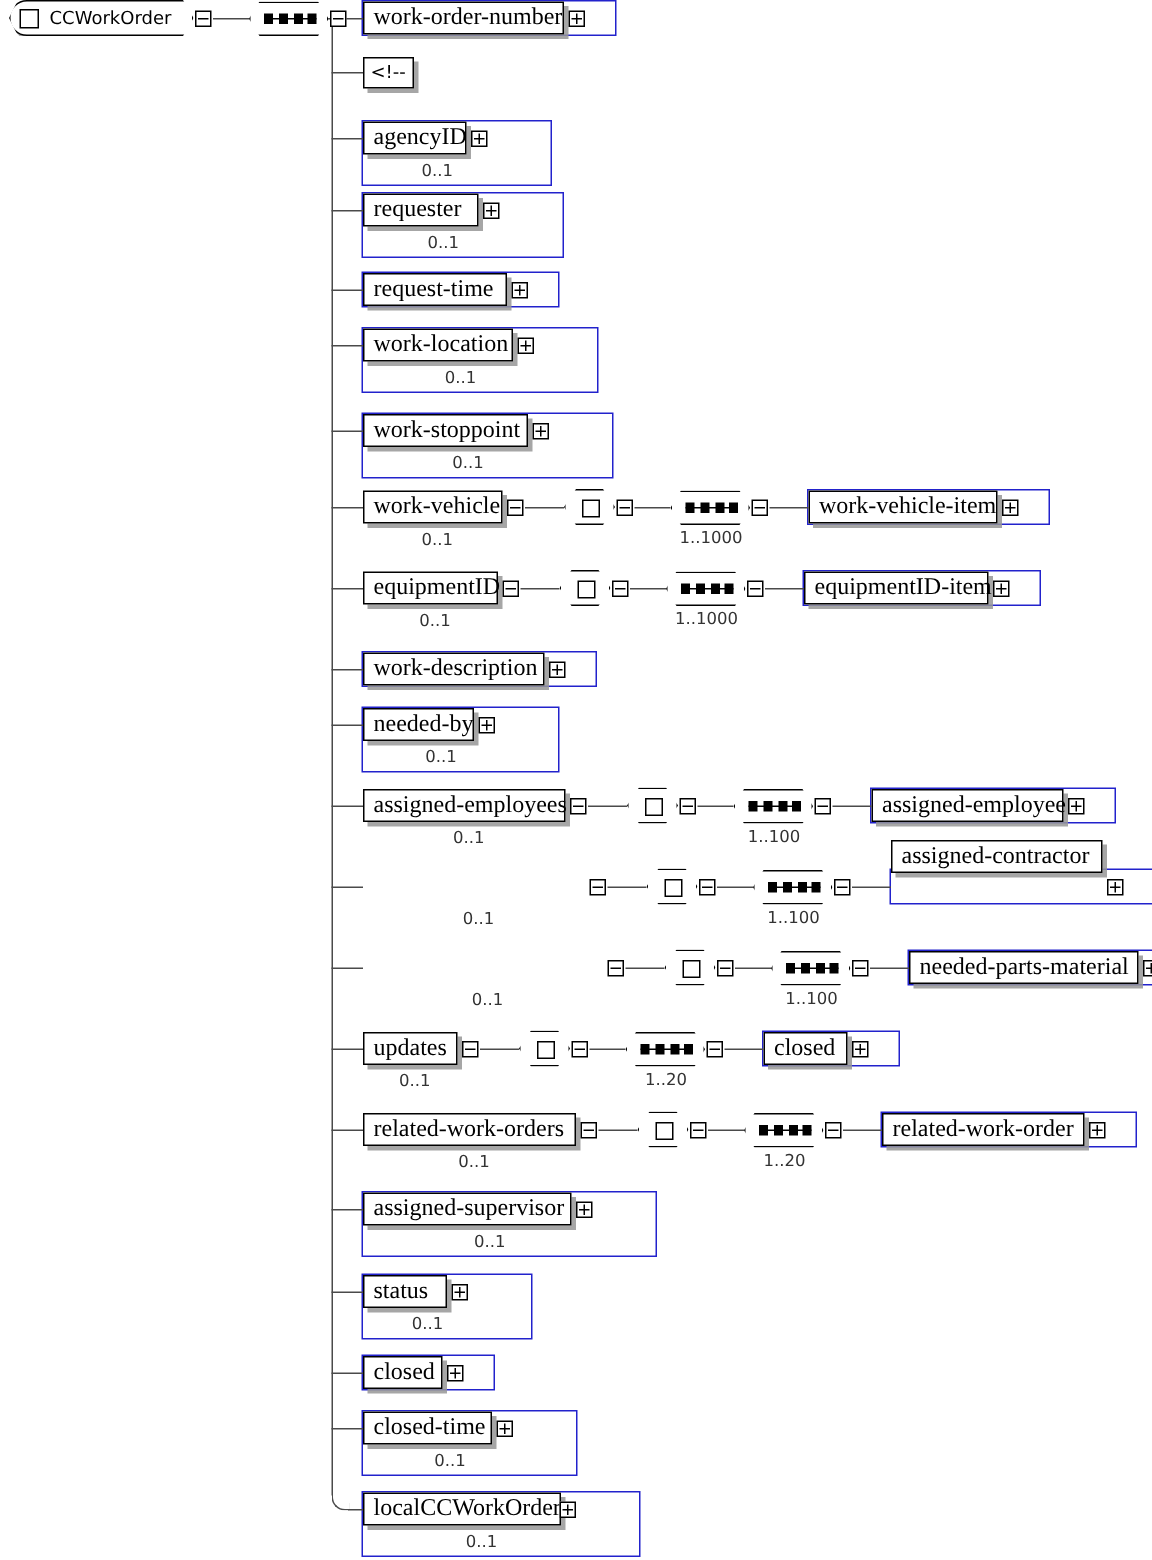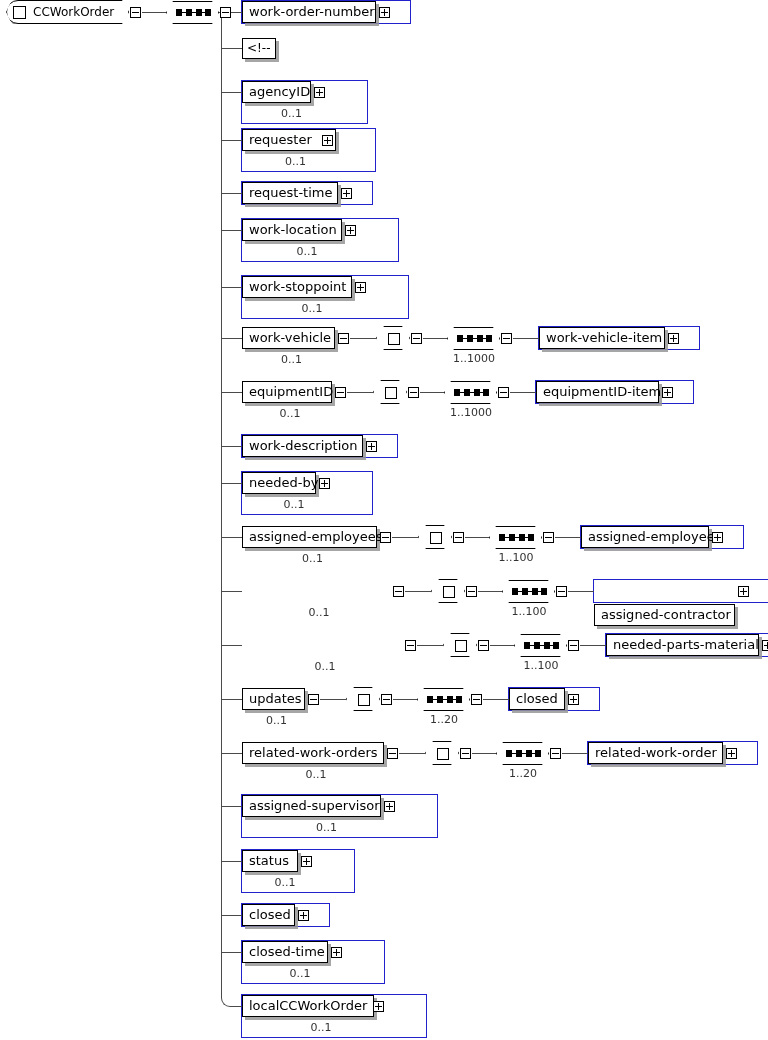--- a/index.html
+++ b/index.html
@@ -19,26 +19,27 @@
   }
 
   
   .labelbox{
     position:absolute;
     border:1px solid #000000;
     background:#ffffff;
     box-sizing:border-box;
     height:22px;
     line-height:20px;
-    font-size:13px;
+    font-size:16px;
     color:#000000;
     padding:0 6px;
     white-space:nowrap;
     box-shadow:3px 3px 0 0 rgba(150,150,150,0.85);
     z-index:3;
+    font-family:Liberation Serif, serif;
   }
 
   
   .card{
     position:absolute;
     font-size:11px;
     color:#333333;
     white-space:nowrap;
     text-align:center;
     z-index:2;
@@ -150,21 +151,21 @@
     <div class="tog plus" style="left: 379px; top: 7px;"></div>
     <div class="hline" style="left: 221px; top: 48px; width: 21px;"></div>
     <div class="comment" style="left: 242px; top: 38px;">&lt;!--</div>
     <div class="hline" style="left: 221px; top: 92px; width: 21px;"></div>
     <div class="outer" style="left: 241px; top: 80px; width: 127px; height: 44px;"></div>
     <div class="labelbox" style="left: 242px; top: 81px; width: 69px;"><span>agencyID</span></div>
     <div class="card" style="left: 242px; top: 107px; width: 99px;">0..1</div>
     <div class="tog plus" style="left: 314px; top: 87px;"></div>
     <div class="hline" style="left: 221px; top: 140px; width: 21px;"></div>
     <div class="outer" style="left: 241px; top: 128px; width: 135px; height: 44px;"></div>
-    <div class="labelbox" style="left: 242px; top: 129px; width: 94px;"><span>requester</span></div>
+    <div class="labelbox" style="left: 242px; top: 129px; width: 77px;"><span>requester</span></div>
     <div class="card" style="left: 242px; top: 155px; width: 107px;">0..1</div>
     <div class="tog plus" style="left: 322px; top: 135px;"></div>
     <div class="hline" style="left: 221px; top: 193px; width: 21px;"></div>
     <div class="outer" style="left: 241px; top: 181px; width: 132px; height: 24px;"></div>
     <div class="labelbox" style="left: 242px; top: 182px; width: 96px;"><span>request-time</span></div>
     <div class="tog plus" style="left: 341px; top: 188px;"></div>
     <div class="hline" style="left: 221px; top: 230px; width: 21px;"></div>
     <div class="outer" style="left: 241px; top: 218px; width: 158px; height: 44px;"></div>
     <div class="labelbox" style="left: 242px; top: 219px; width: 100px;"><span>work-location</span></div>
     <div class="card" style="left: 242px; top: 245px; width: 130px;">0..1</div>
@@ -269,21 +270,21 @@
         <i></i>
         <i></i>
         <i></i>
         <i></i>
       </div>
     </div>
     <div class="card" style="left: 494px; top: 605px; width: 70px;">1..100</div>
     <div class="tog minus" style="left: 556px; top: 586px;"></div>
     <div class="hline" style="left: 568px; top: 591px; width: 26px;"></div>
     <div class="outer" style="left: 593px; top: 579px; width: 177px; height: 24px;"></div>
-    <div class="labelbox" style="left: 594px; top: 604px; width: 141px;"><span>assigned-contractor</span></div>
+    <div class="labelbox" style="left: 594px; top: 560px; width: 141px;"><span>assigned-contractor</span></div>
     <div class="tog plus" style="left: 738px; top: 586px;"></div>
     <div class="hline" style="left: 221px; top: 645px; width: 21px;"></div>
     <div class="card" style="left: 242px; top: 660px; width: 166px;">0..1</div>
     <div class="tog minus" style="left: 405px; top: 640px;"></div>
     <div class="hline" style="left: 417px; top: 645px; width: 26px;"></div>
     <div class="rep" style="left: 443px; top: 633px;">
       <div class="isq"></div>
     </div>
     <div class="tog minus" style="left: 478px; top: 640px;"></div>
     <div class="hline" style="left: 490px; top: 645px; width: 24px;"></div>

